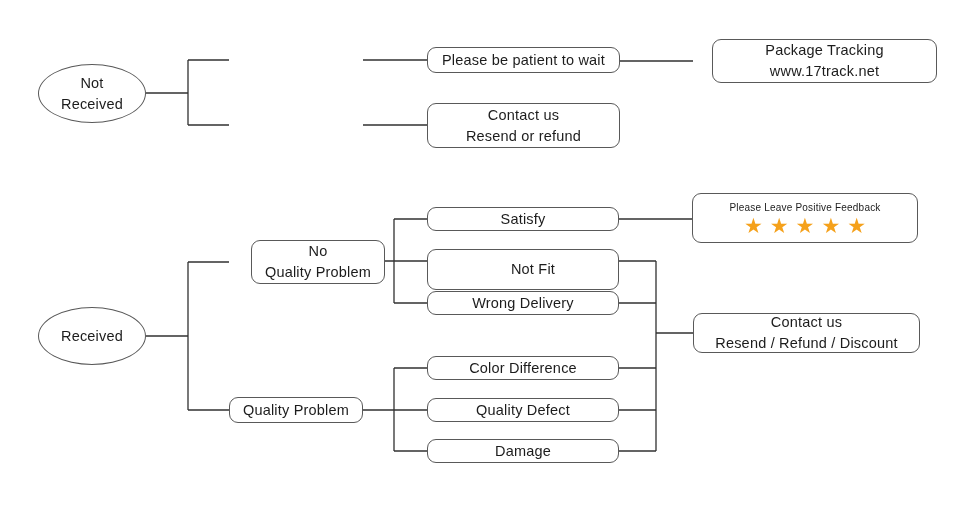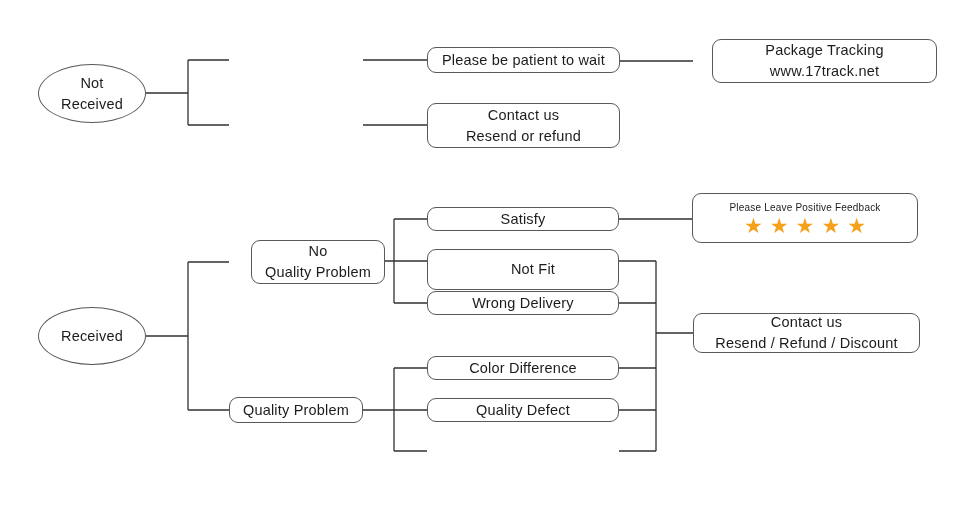--- a/index.html
+++ b/index.html
@@ -140,20 +140,21 @@
   <div class="node rect n-satisfy">Satisfy</div>
 
   <div class="node rect n-not-fit">Not Fit</div>
 
   <div class="node rect n-wrong-delivery">Wrong Delivery</div>
 
   <div class="node rect n-color-difference">Color Difference</div>
 
   <div class="node rect n-quality-defect">Quality Defect</div>
 
+  <div class="node rect n-damage">Damage</div>
 
   <div class="node rect n-feedback">
     <div class="feedback-title">Please Leave Positive Feedback</div>
     <div class="stars">★★★★★</div>
   </div>
 
   <div class="node rect n-contact-discount">Contact us
 Resend / Refund / Discount</div>
 
 </div>

